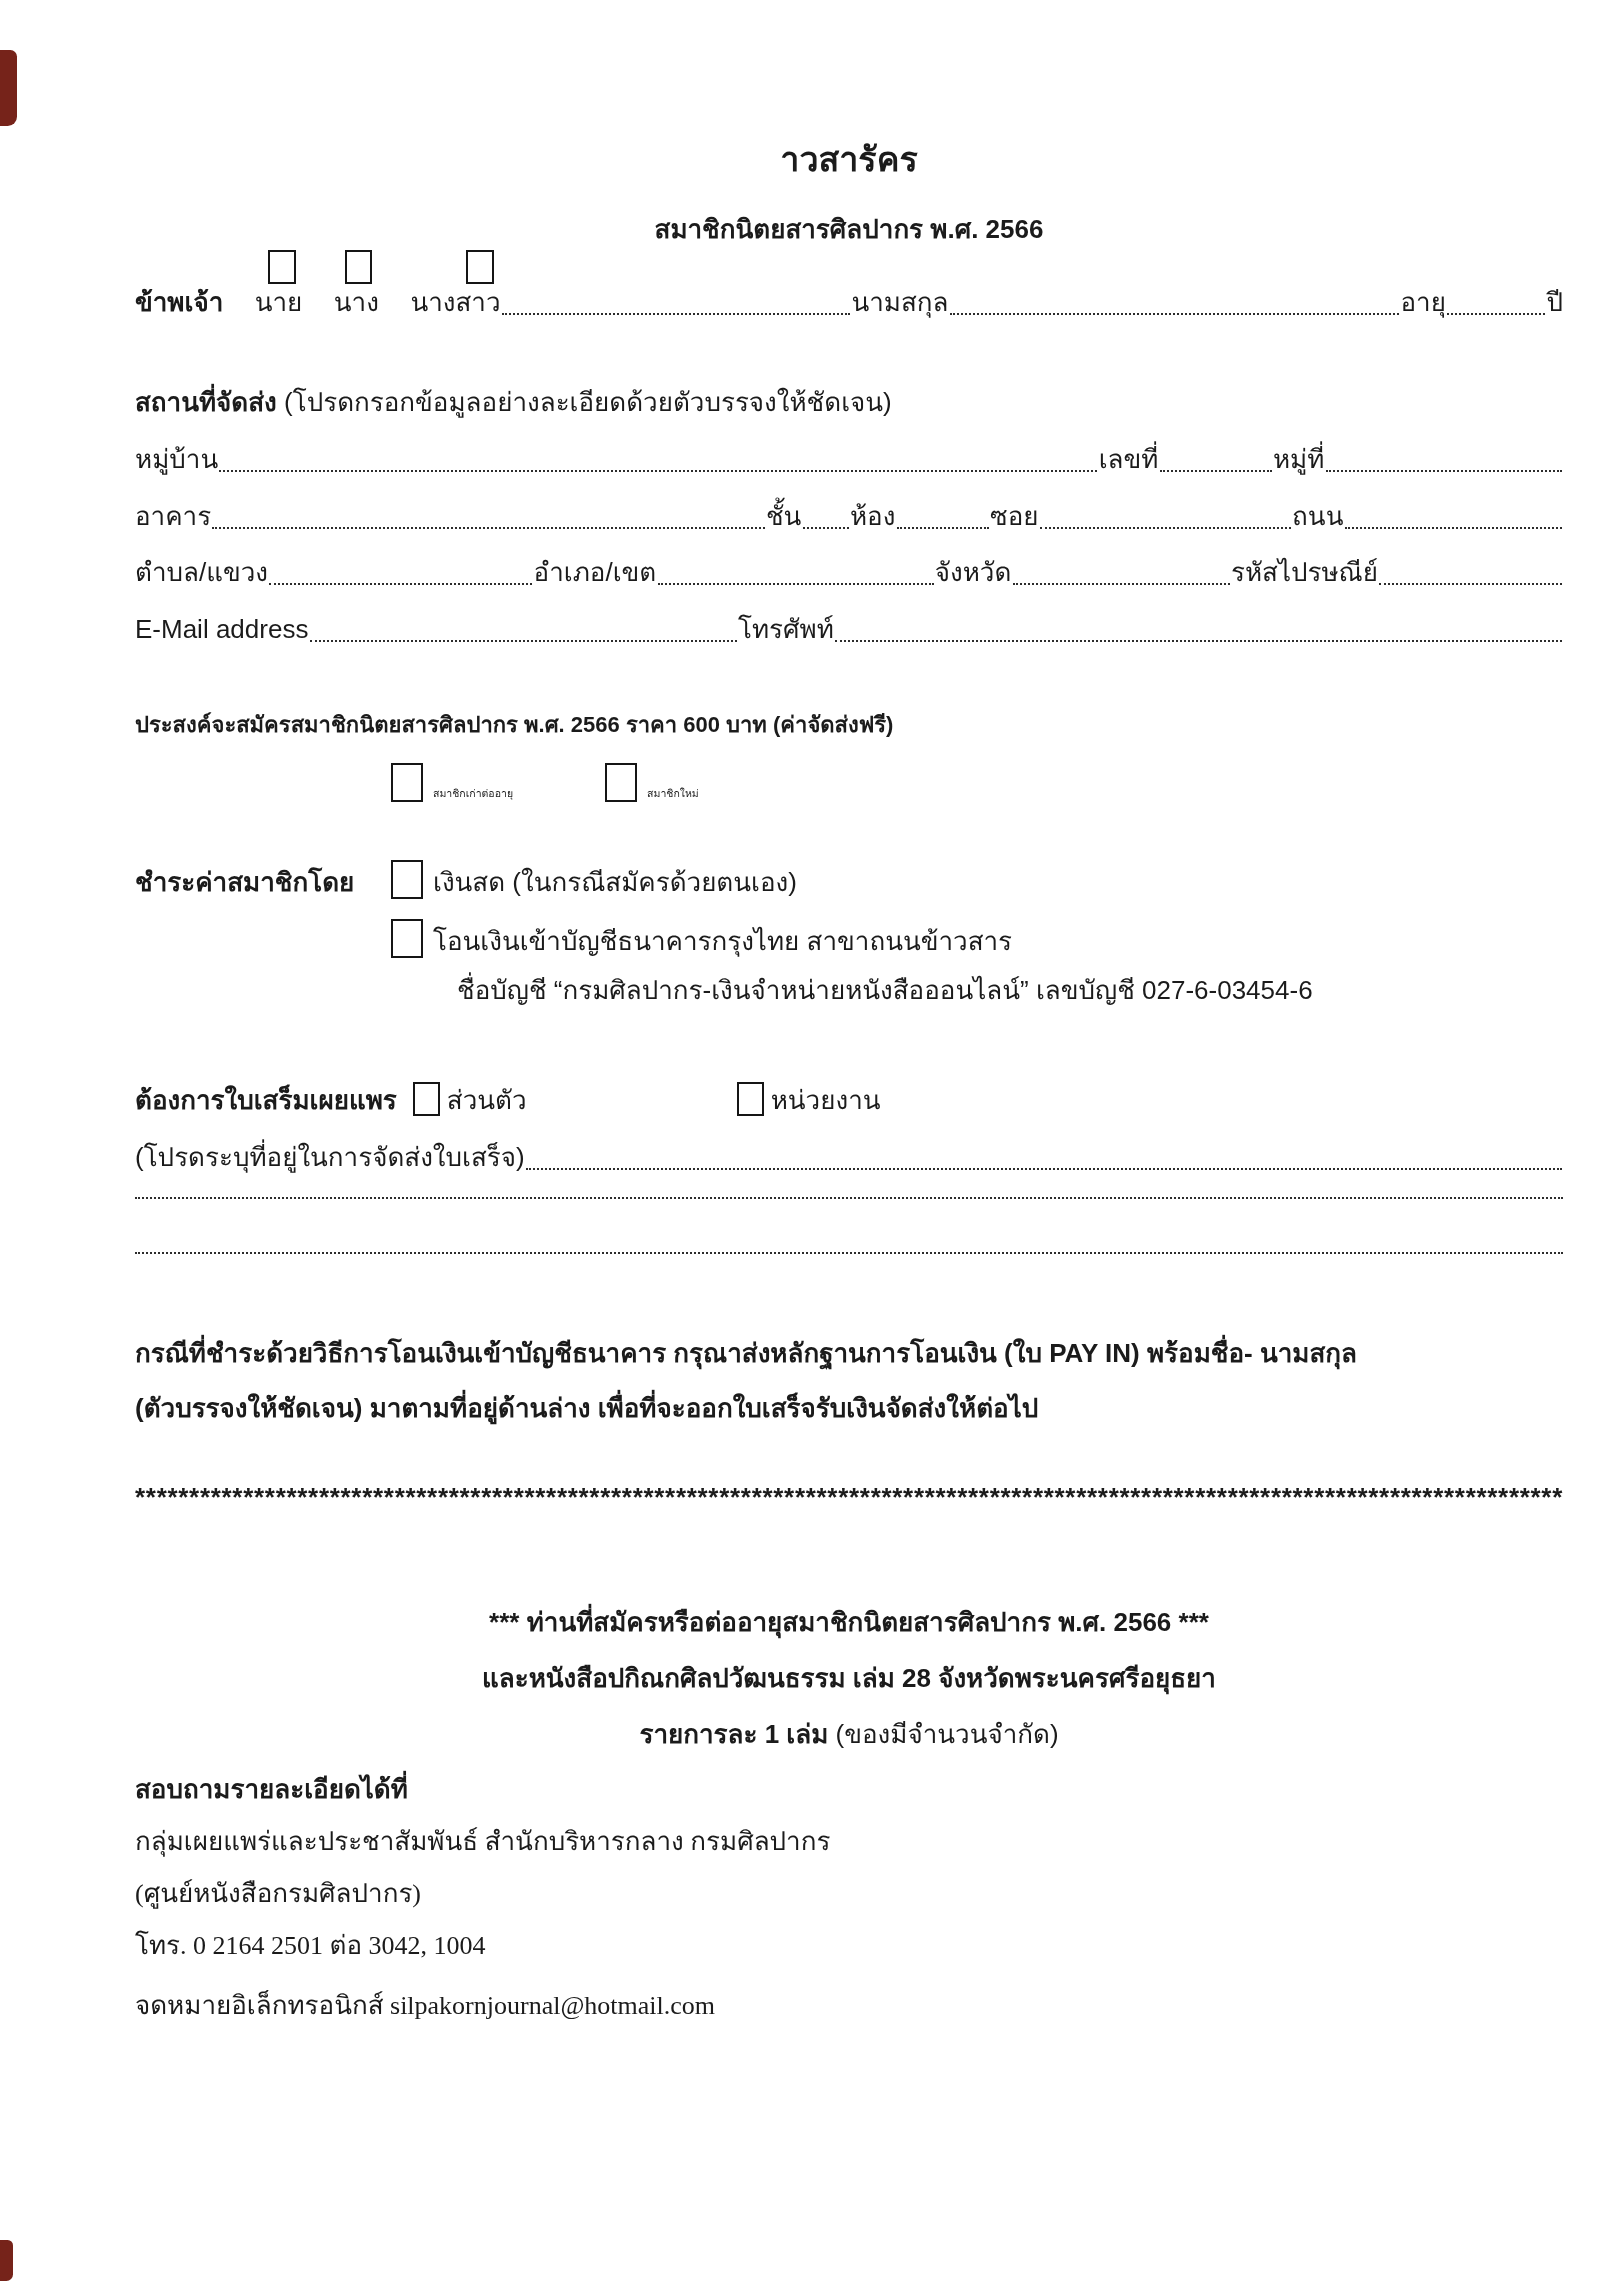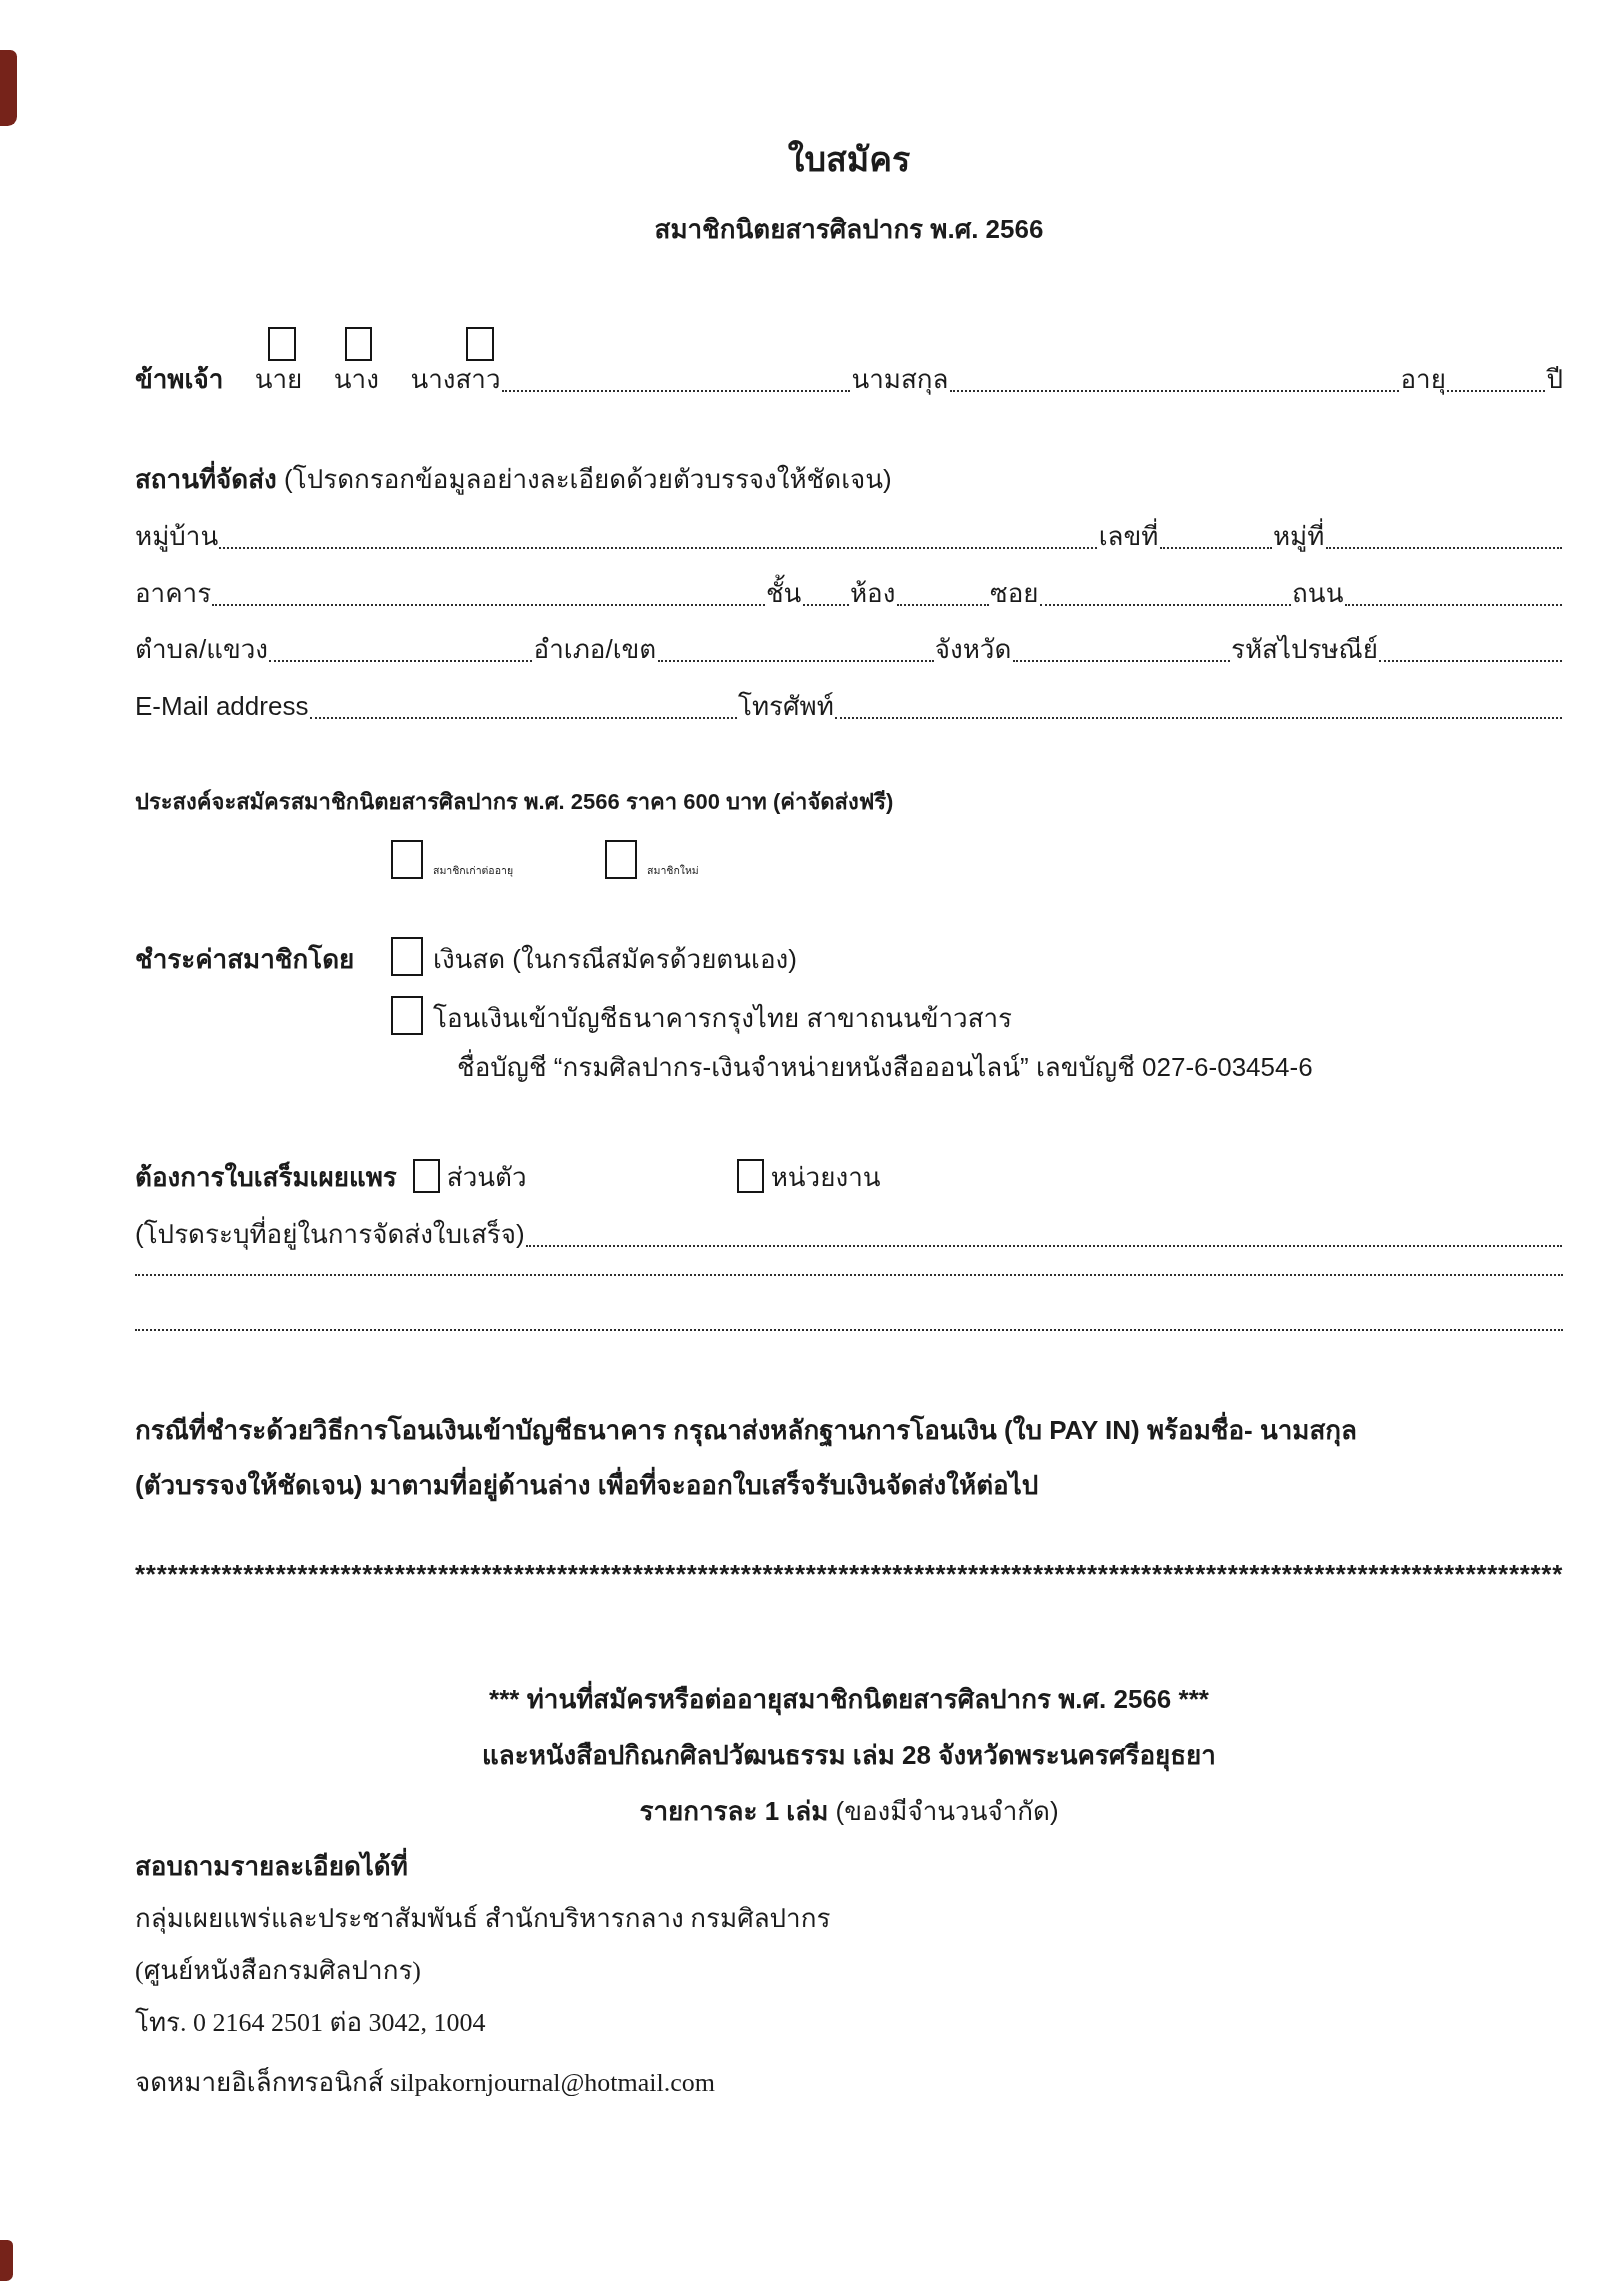--- a/index.html
+++ b/index.html
@@ -25,21 +25,21 @@
   .bold{font-weight:700;}
   .dots{border-bottom:2.6px dotted #2c2c2c;height:26px;margin:0 1.3px 3.9px 1.3px;}
   .grow1{flex:1 1 0;}
   .lbl{white-space:nowrap;}
 
   .checkbox{display:inline-block;box-sizing:border-box;border:2.6px solid #151515;background:#fff;flex:0 0 auto;}
   .cb-s{width:27.6px;height:34px;margin:0 6.6px 1.3px 0;}
   .cb-m{width:31.5px;height:39px;margin:0 10.5px 0 0;}
   .cb-group{display:flex;align-items:flex-end;}
 
-  .row-applicant{margin-top:77px;justify-content:space-between;}
+  .row-applicant{justify-content:space-between;}
   .row-applicant .cb-group{margin-left:31.5px;flex-direction:column;}
   .row-applicant .cb-group:first-of-type{margin-left:27.6px;}
 
   .section-address{margin-top:66px;font-size:26px;line-height:34px;}
   .addr-row{margin-top:19.7px;height:37px;}
   .w170{width:112px;flex:none;}
   .w360{width:236px;flex:none;}
   .w70{width:46px;flex:none;}
   .w140{width:92px;flex:none;}
   .w330{width:217px;flex:none;}
@@ -83,21 +83,21 @@
 </style>
 </head>
 <body>
 
 <div class="page">
 
   <div class="artifact tl"></div>
   <div class="artifact bl"></div>
 
   <div class="title-block">
-    <div class="title-line">ใบสมัคร</div>
+    <div class="title-line">าวสารัคร</div>
     <div class="subtitle-line">สมาชิกนิตยสารศิลปากร พ.ศ. 2566</div>
   </div>
 
   <div class="form-row row-applicant">
     <span class="lbl bold">ข้าพเจ้า</span>
     <span class="cb-group">
       <span class="checkbox cb-s"></span>
       <span class="lbl">นาย</span>
     </span>
     <span class="cb-group">

